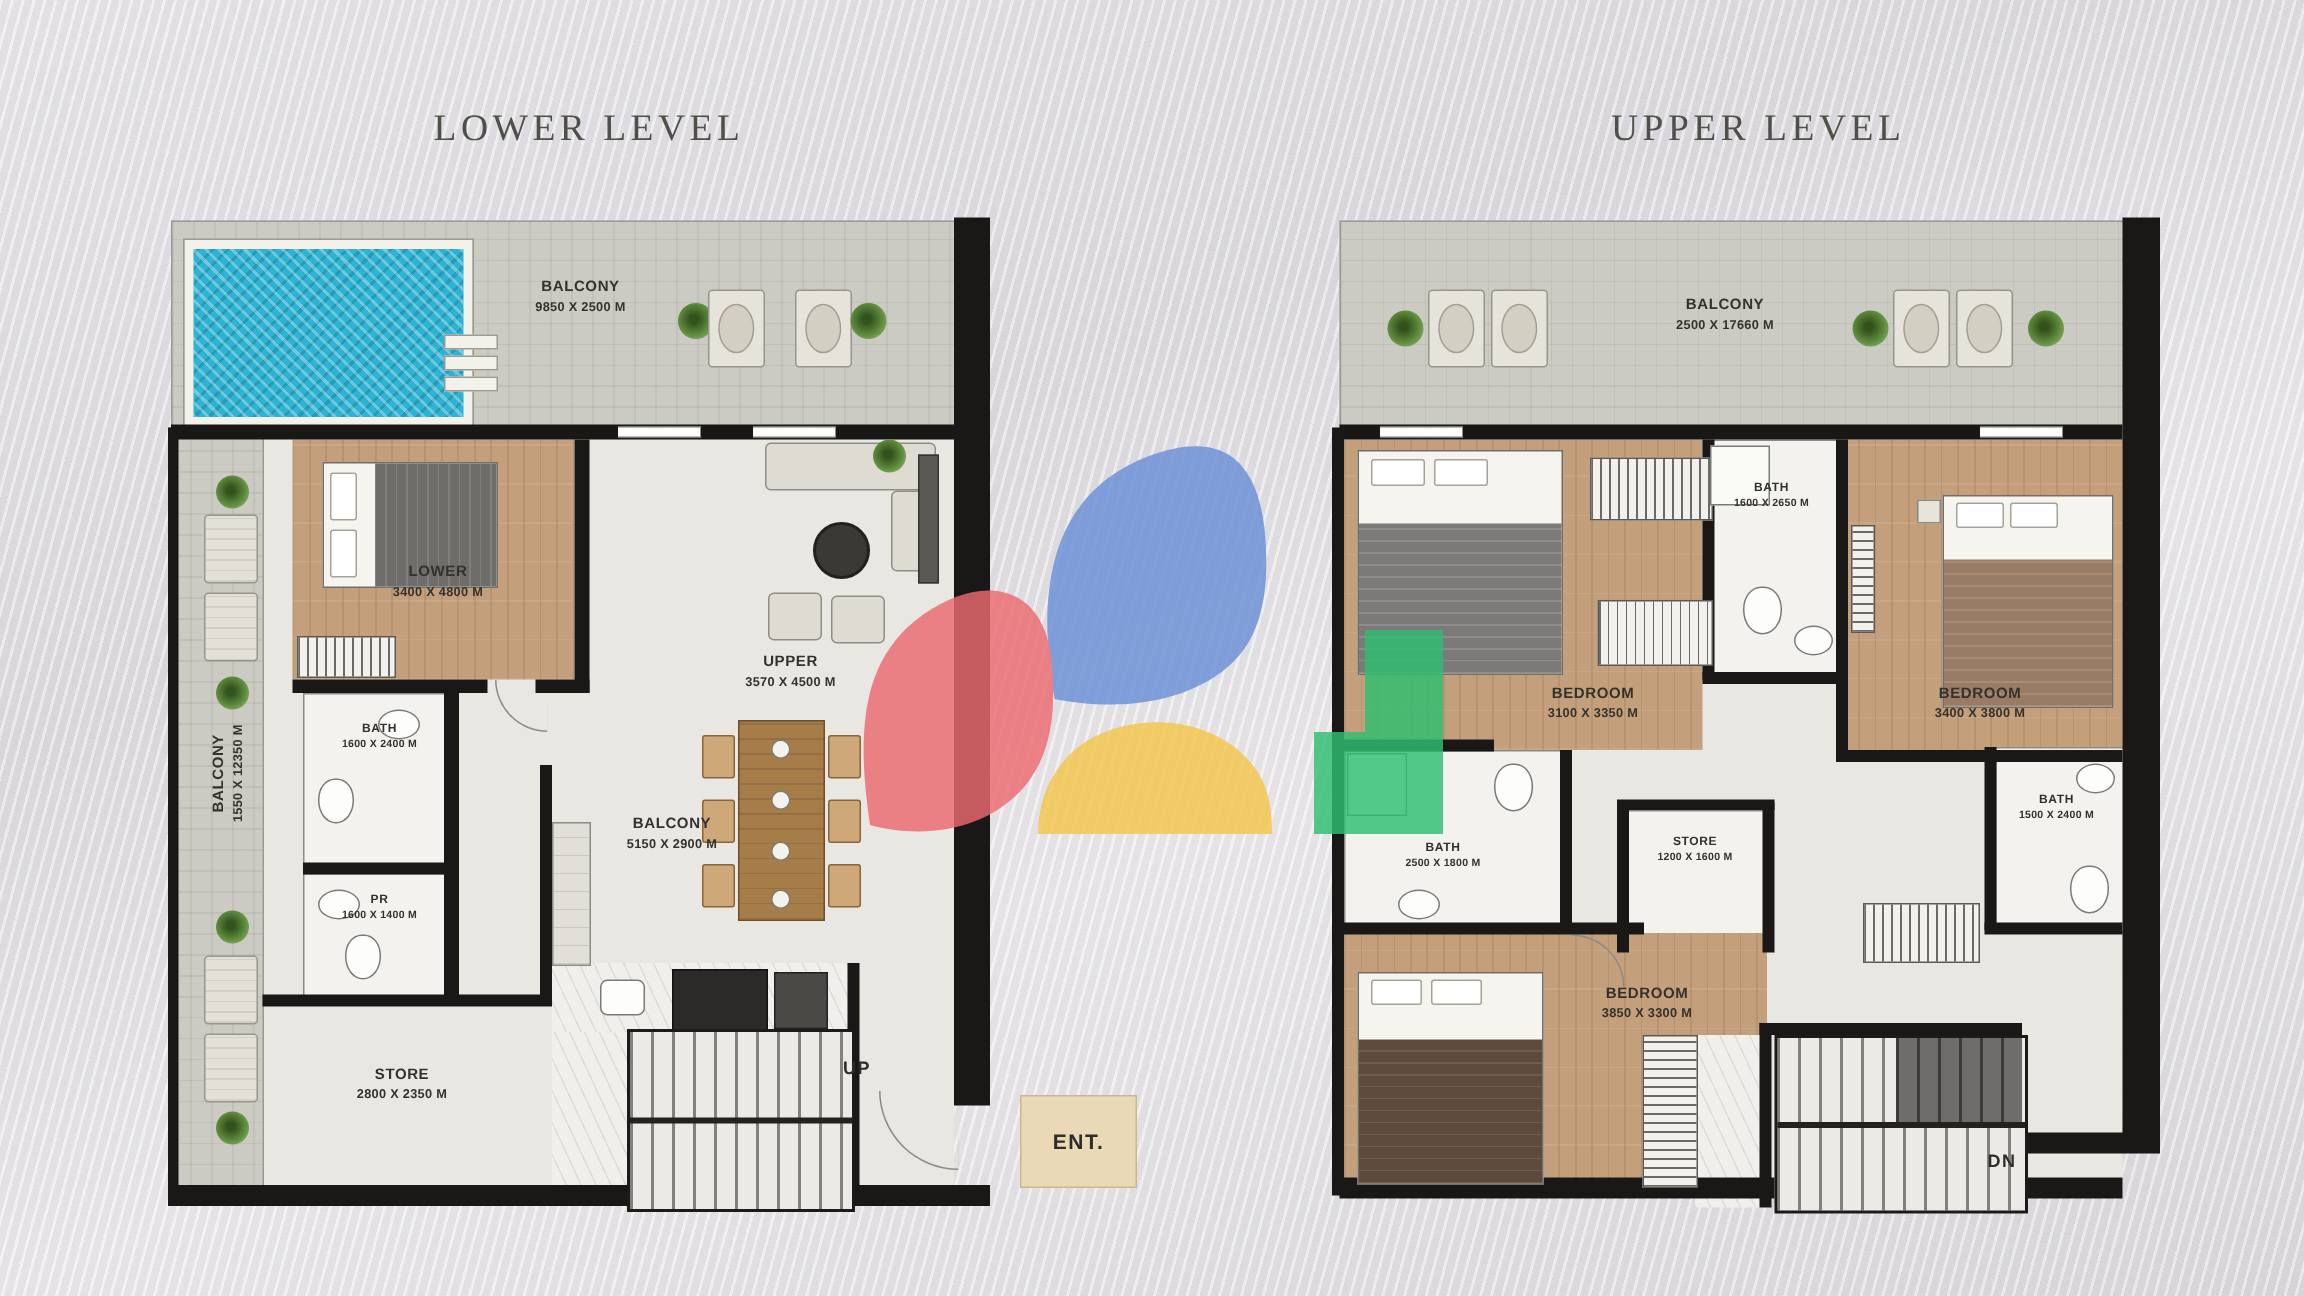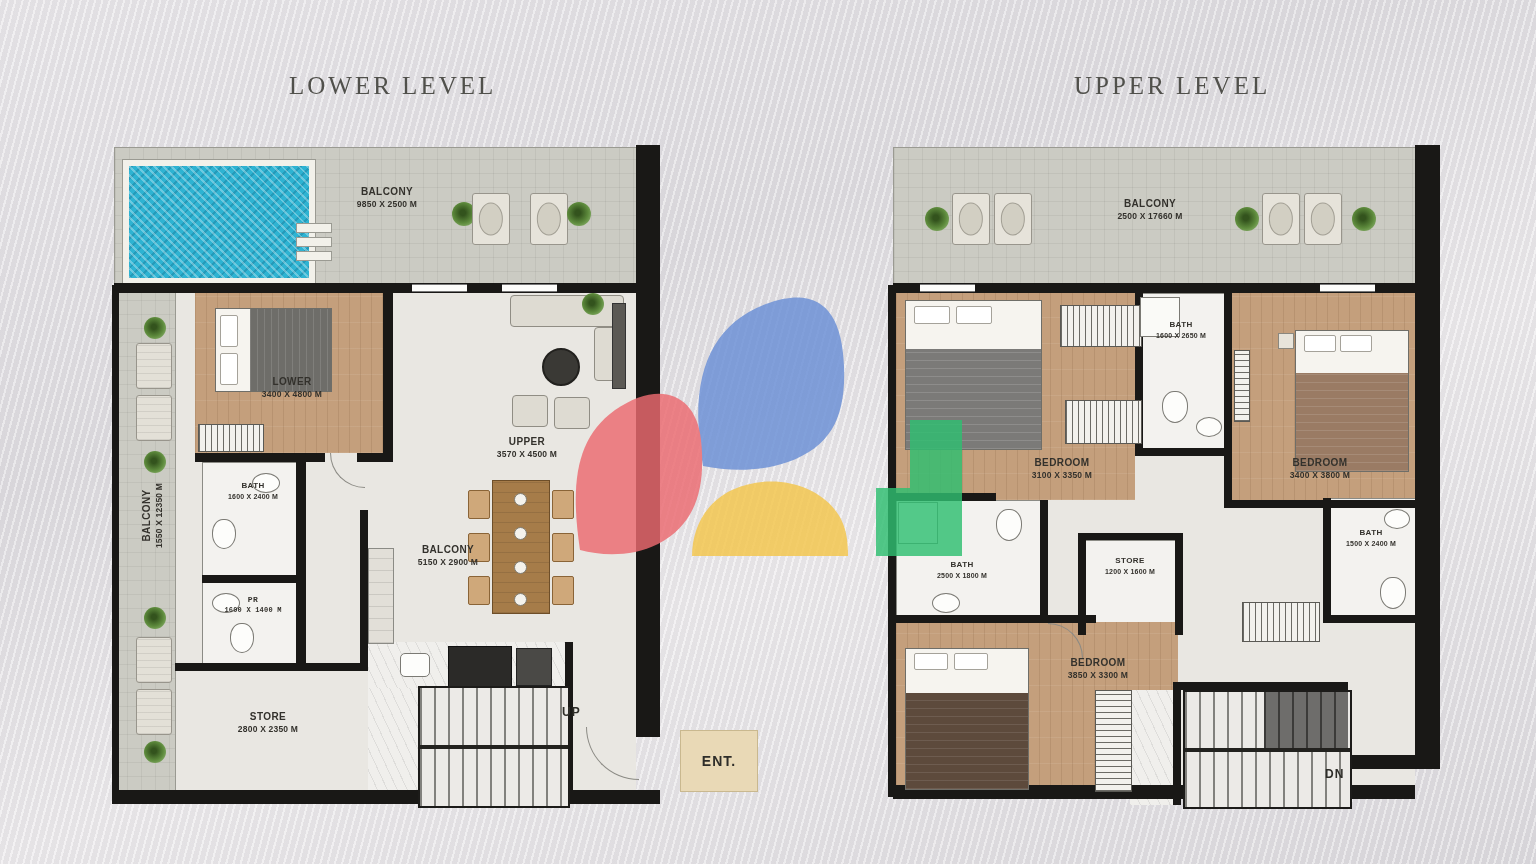--- a/index.html
+++ b/index.html
@@ -188,21 +188,21 @@
     <div class="dims">3400 X 4800 M</div>
   </div>
   <div class="label" style="left:335px;top:290px;width:160px;">
     <div>UPPER</div>
     <div class="dims">3570 X 4500 M</div>
   </div>
   <div class="label sm" style="left:76px;top:336px;width:130px;">
     <div>BATH</div>
     <div class="dims">1600 X 2400 M</div>
   </div>
-  <div class="label sm" style="left:76px;top:450px;width:130px;font-family:Liberation Mono, monospace;">
+  <div class="label sm" style="left:76px;top:450px;width:130px;">
     <div>PR</div>
     <div class="dims">1600 X 1400 M</div>
   </div>
   <div class="label" style="left:256px;top:398px;width:160px;">
     <div>BALCONY</div>
     <div class="dims">5150 X 2900 M</div>
   </div>
   <div class="label" style="left:76px;top:565px;width:160px;">
     <div>STORE</div>
     <div class="dims">2800 X 2350 M</div>

